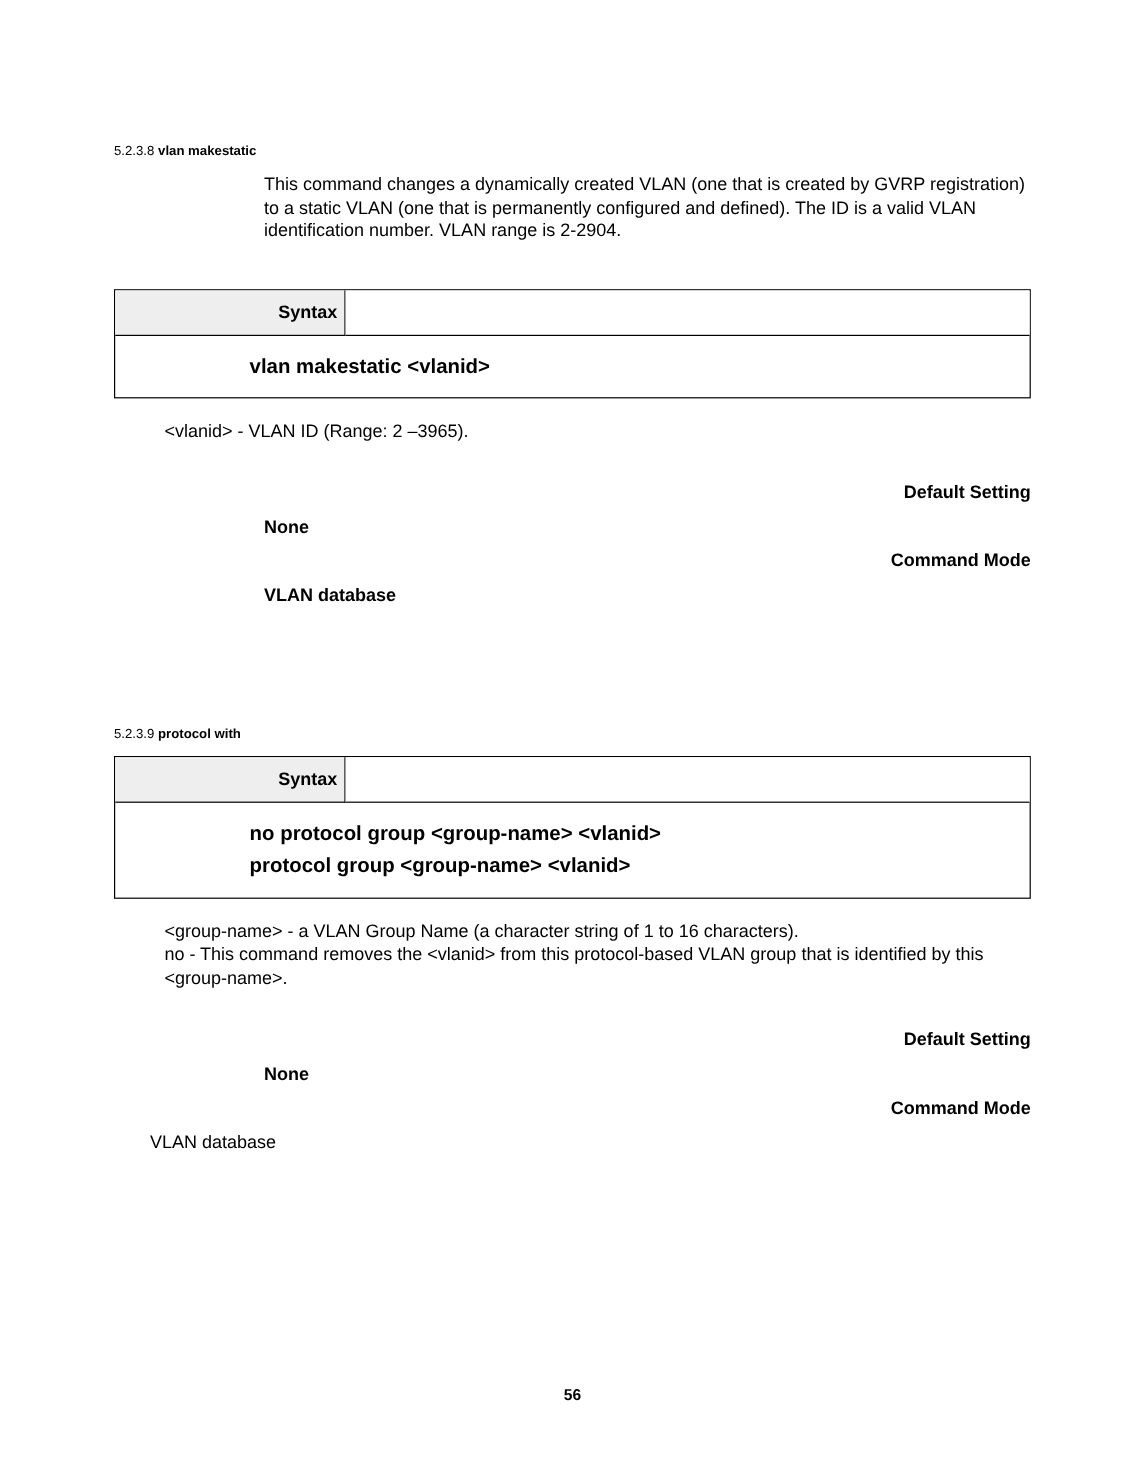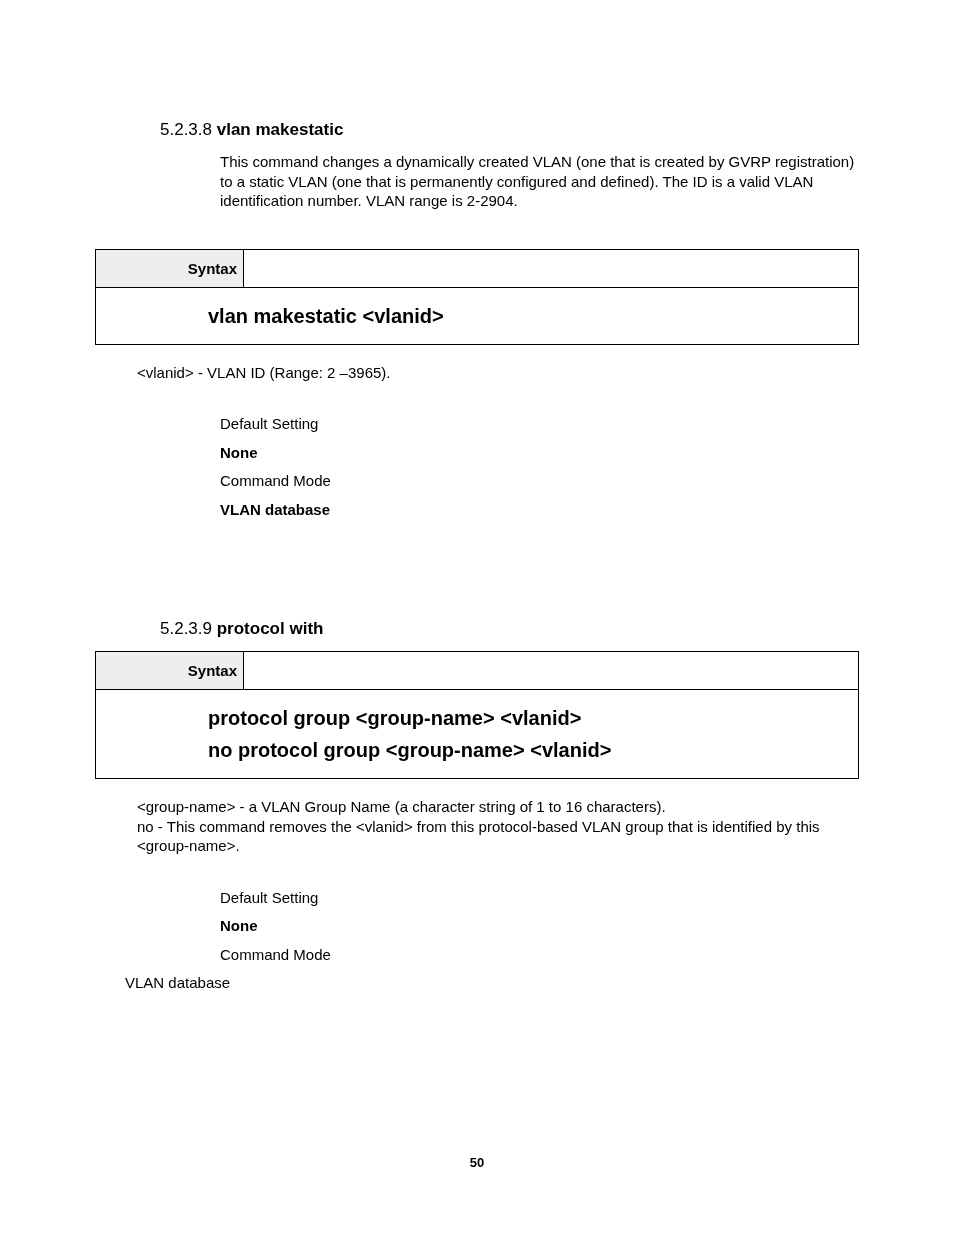--- a/index.html
+++ b/index.html
@@ -9,23 +9,22 @@
       background: white;
       width: 954px;
       height: 1235px;
       position: relative;
       color: #000;
     }
     .page {
       padding: 120px 95px 0 95px;
     }
     .section-heading {
-      font-size: 17px;
+      font-size: 11px;
       margin-bottom: 12px;
-      margin-left: 65px;
     }
     .section-heading .num {
       font-weight: normal;
     }
     .section-heading .title {
       font-weight: bold;
     }
     .description {
       margin-left: 125px;
       margin-right: 0;
@@ -33,51 +32,51 @@
       margin-bottom: 38px;
     }
     .syntax-box {
       border: 1.5px solid #000;
       margin-bottom: 18px;
     }
     .syntax-header {
       display: flex;
     }
     .syntax-label-cell {
-      width: 148px;
+      width: 192px;
       border-right: 1.5px solid #000;
       border-bottom: 1.5px solid #000;
       background: #eeeeee;
       text-align: right;
       padding: 10px 6px 10px 0;
       font-weight: bold;
       font-size: 15px;
     }
     .syntax-rest {
       flex: 1;
       border-bottom: 1.5px solid #000;
       background: white;
     }
     .syntax-body {
       padding: 12px 0 12px 112px;
       font-weight: bold;
-      font-size: 20px;
+      font-size: 17px;
       line-height: 1.6;
     }
     .param-list {
       margin-left: 42px;
       margin-bottom: 28px;
       line-height: 1.3;
     }
     .param-list .bold { font-weight: normal; }
     .detail-block {
       margin-left: 125px;
       line-height: 1.9;
     }
-    .detail-block .label { font-weight: normal; }
+    .detail-block .label { font-weight: bold; text-align: right; }
     .detail-block .value { font-weight: bold; }
     .section2 {
       margin-top: 95px;
     }
     .bottom-mode {
       margin-left: 30px;
       line-height: 1.9;
     }
     .page-number {
       position: absolute;
@@ -128,33 +127,33 @@
       <span class="num">5.2.3.9</span>
       <span class="title"> <span>protocol with</span></span>
     </div>
 
     <div class="syntax-box">
       <div class="syntax-header">
         <div class="syntax-label-cell">Syntax</div>
         <div class="syntax-rest"></div>
       </div>
       <div class="syntax-body">
+        <div>no protocol group &lt;group-name&gt; &lt;vlanid&gt;</div>
         <div>protocol group &lt;group-name&gt; &lt;vlanid&gt;</div>
-        <div>no protocol group &lt;group-name&gt; &lt;vlanid&gt;</div>
       </div>
     </div>
 
     <div class="param-list">
       <div><span class="bold">&lt;group-name&gt; - </span><span>a VLAN Group Name (a character string of 1 to 16 characters).</span></div>
       <div><span class="bold">no - </span><span>This command removes the &lt;vlanid&gt; from this protocol-based VLAN group that is identified by this &lt;group-name&gt;.</span></div>
     </div>
 
     <div class="detail-block">
       <div class="label">Default Setting</div>
       <div class="value">None</div>
       <div class="label">Command Mode</div>
     </div>
     <div class="bottom-mode">VLAN database</div>
   </div>
 
 </div>
 
-<div class="page-number">50</div>
+<div class="page-number">56</div>
 
 </body></html>

